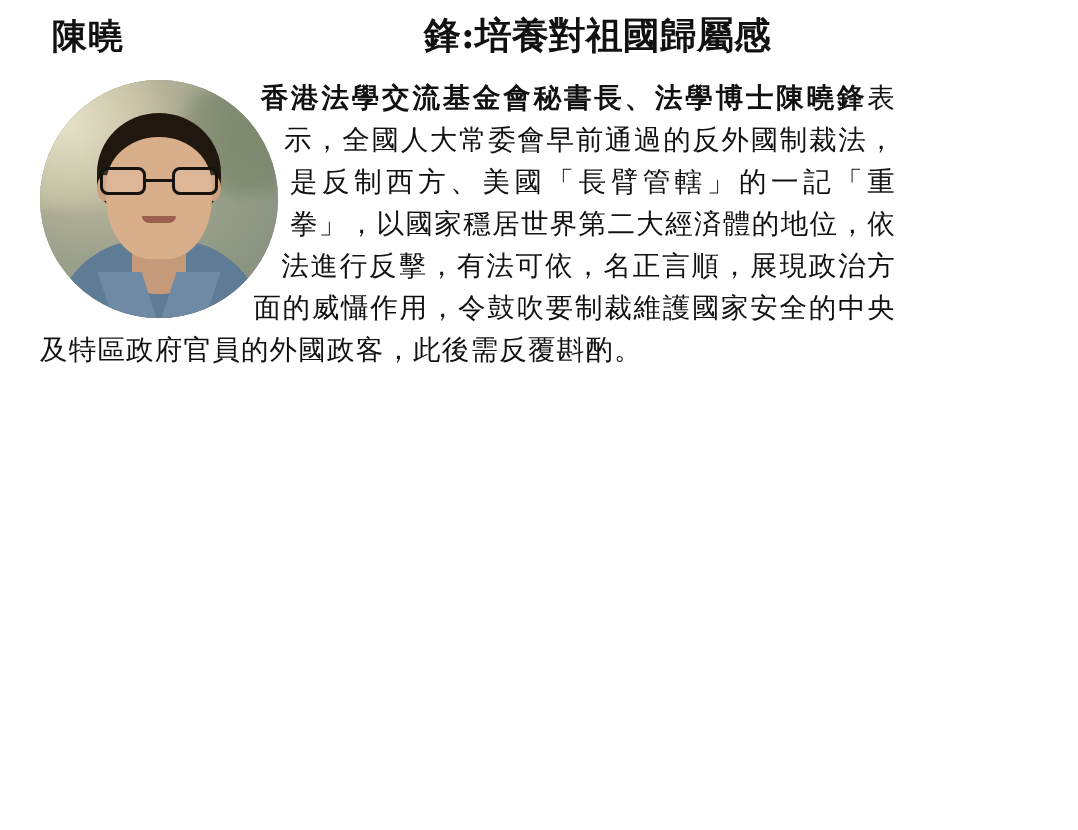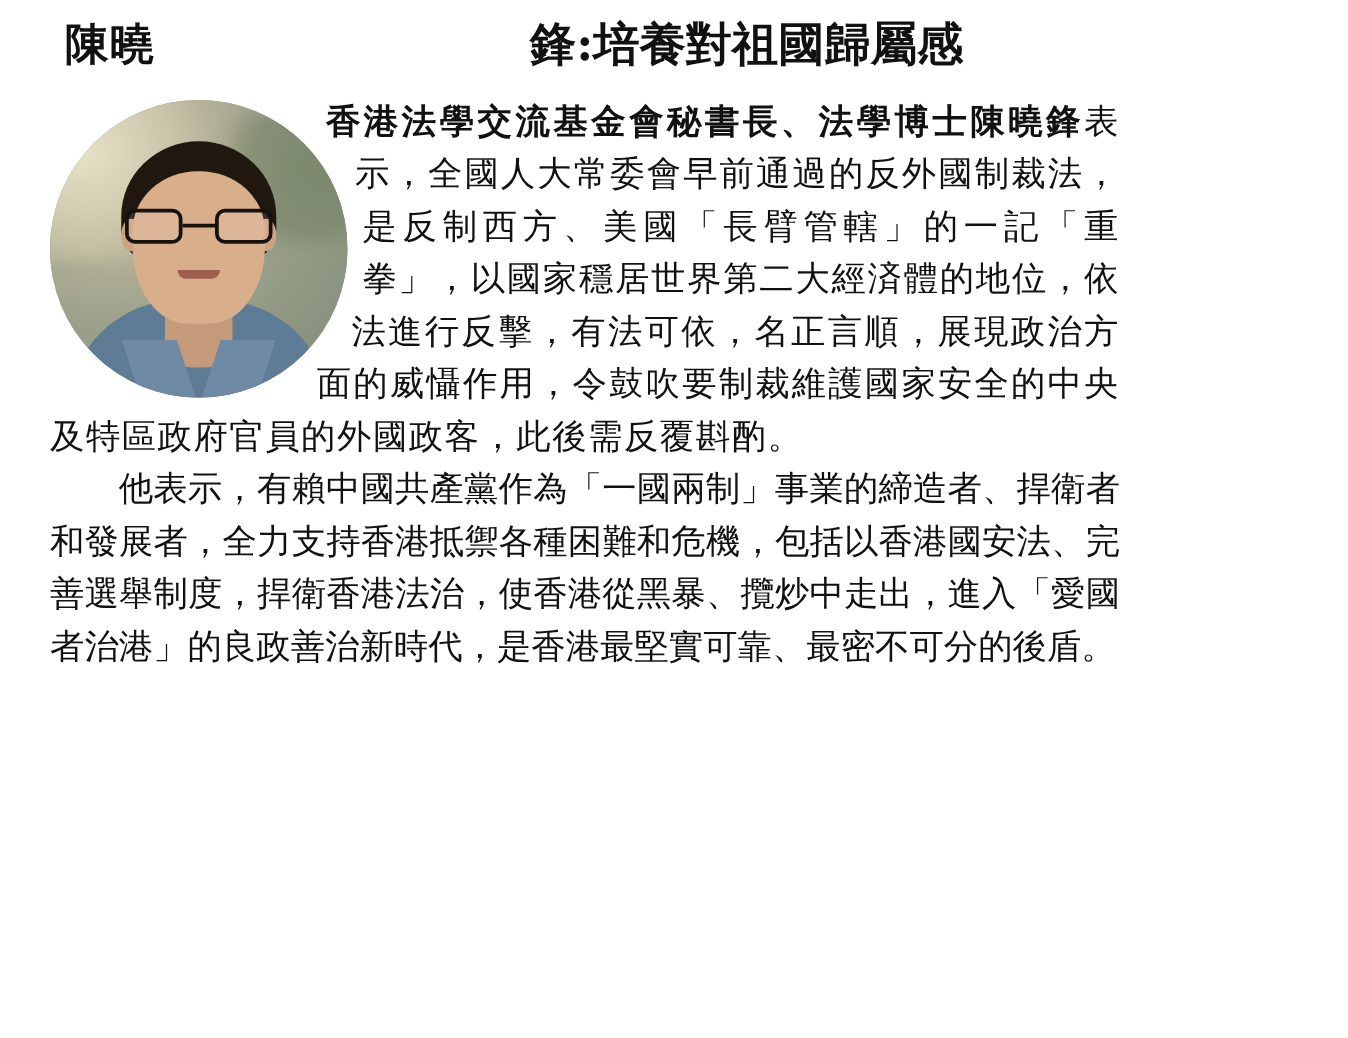--- a/index.html
+++ b/index.html
@@ -249,17 +249,16 @@
       <div class="ph-glasses">
         <div class="ph-lens l"></div>
         <div class="ph-bridge"></div>
         <div class="ph-lens r"></div>
       </div>
       <div class="ph-mouth"></div>
     </div>
 
     <p class="p p-first"><span class="lead-strong">香港法學交流基金會秘書長、法學博士陳曉鋒</span><span class="spread">表示，全國人大常委會早前通過的反外國制裁法，是反制西方、美國「長臂管轄」的一記「重拳」，以國家穩居世界第二大經済體的地位，依法進行反擊，有法可依，名正言順，展現政治方面的威懾作用，令鼓吹要制裁維護國家安全的中央及特區政府官員的外國政客，此後需反覆斟酌。</span></p>
 
-    <p class="p">他表示，有賴中國共產黨作為「一國兩制」事業的締造者、捍衛者和發展者，全力支持香港抵禦各種困難和危機，包括以香港國安法、完善選舉制度，捍衛香港法治，使香港從黑暴、攬炒中走出，進入「愛國者治港」的良政善治新時代，是香港最堅實可靠、最密不可分的後盾。</p>
 
 
   </div>
 </div>
 
 </body></html>

